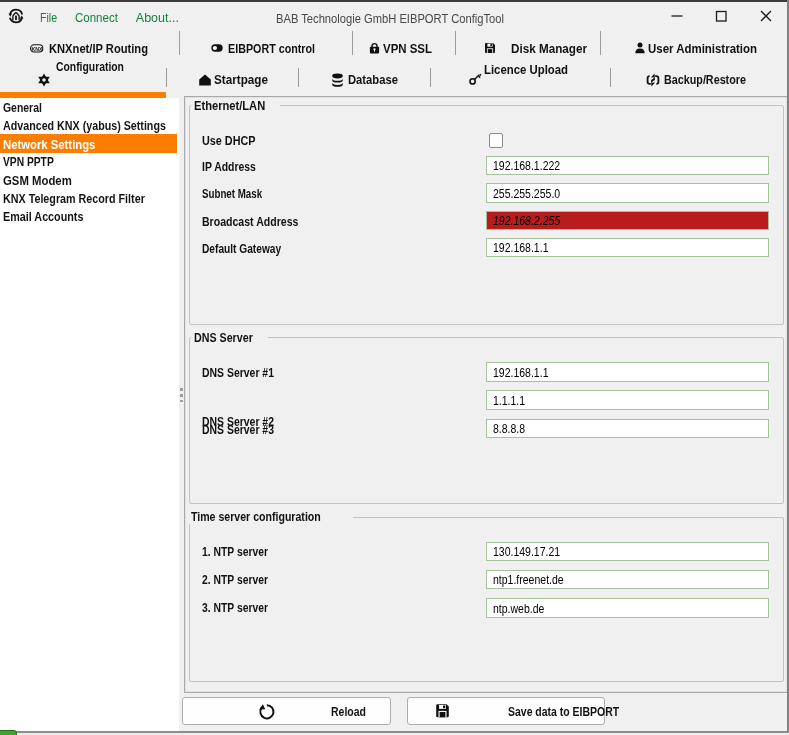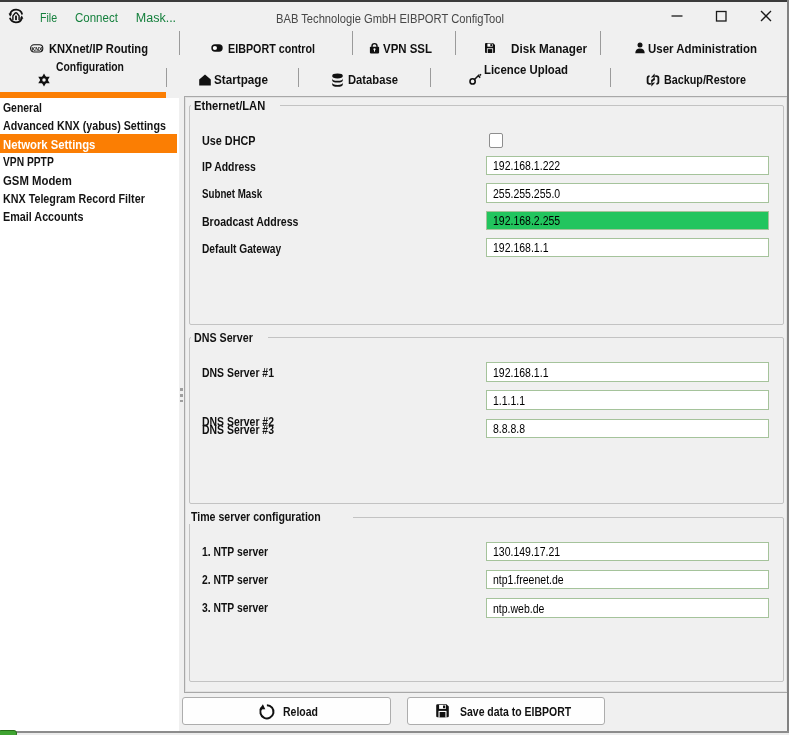--- a/index.html
+++ b/index.html
@@ -22,44 +22,44 @@
 .li { position:absolute; left:3px; font-size:13px; font-weight:700; color:#141414; }
 #selrow { position:absolute; left:0; top:134.2px; width:176.8px; height:18.7px; background:#fb7e03; }
 #orangebar { position:absolute; left:0; top:92.4px; width:166px; height:5.2px; background:#fb7e03; }
 #scroll { position:absolute; left:184px; top:96.4px; width:604.2px; height:596.4px; background:#f0f0f0; border:1px solid #a8a8a8; }
 #scrollin { position:absolute; left:185px; top:97.4px; width:602.2px; height:594.4px; border:1px solid #e2e2e2; background:#f0f0f0;}
 .grip { position:absolute; left:180.2px; width:2.6px; height:2.6px; background:#9f9f9f; }
 .grp { position:absolute; left:188.5px; width:595.5px; border:1px solid #c3c3c3; border-radius:2px; }
 .grplabel { position:absolute; background:#f0f0f0; padding:0 3px; font-size:13px; font-weight:700; color:#111; }
 .flabel { position:absolute; left:202px; font-size:13px; font-weight:700; color:#111; }
 .inp { position:absolute; left:485.7px; width:283.3px; height:19.6px; background:#fff; border:1.4px solid #a5c39b; font-size:12.5px; color:#000; padding-left:6.6px; padding-top:2.6px; }
-.inp.dis { background:#22c55e; }
+.inp.dis { background:#b91c1c;font-style:italic; }
 #chk { position:absolute; left:488.8px; top:133.4px; width:14.2px; height:14.2px; background:#fff; border:1.4px solid #8e8e8e; border-radius:2px; }
 .btn { position:absolute; top:697.3px; height:27.8px; background:#fefefe; border:1px solid #adadad; border-radius:3px; }
-.btxt { position:absolute; font-size:12.5px; font-weight:700; color:#111; }
+.btxt { position:absolute; font-size:12.5px; font-weight:700; color:#111;margin-left:48px; }
 </style>
 </head>
 <body>
 <div id="frame"></div>
 
 <svg class="abs" style="left:7.5px;top:8px" width="16" height="16" viewBox="0 0 16 16">
   <g fill="none" stroke="#111" stroke-width="1.8">
     <path d="M 2.1 6.1 A 6.3 6.3 0 0 1 14.2 6.4"></path>
     <path d="M 13.9 10.1 A 6.3 6.3 0 0 1 1.9 9.8"></path>
   </g>
   <path d="M 0.6 5.4 L 4.2 5.6 L 2.2 8.8 Z" fill="#111"></path>
   <path d="M 15.4 10.8 L 11.8 10.6 L 13.8 7.4 Z" fill="#111"></path>
   <g fill="none" stroke="#111" stroke-width="1.4">
     <path d="M 4.9 12.1 L 4.9 7.9 L 7 5.3 Q 8 4.1 9 5.3 L 11.1 7.9 L 11.1 12.1"></path>
   </g>
   <rect x="7.1" y="7.6" width="1.8" height="4.5" fill="#111"></rect>
 </svg>
 <div class="txt menu" style="left:39.8px"><span class="cx" style="transform:scaleX(0.85)">File</span></div>
 <div class="txt menu" style="left:74.5px"><span class="cx" style="transform:scaleX(0.92)">Connect</span></div>
-<div class="txt menu" style="left:135.8px"><span class="cx" style="transform:scaleX(1)">Mask...</span></div>
+<div class="txt menu" style="left:135.8px"><span class="cx" style="transform:scaleX(1)">About...</span></div>
 <div class="txt" id="wintitle"><span class="cx" style="transform:scaleX(0.894)">BAB Technologie GmbH EIBPORT ConfigTool</span></div>
 <svg class="abs" style="left:666px;top:6px" width="110" height="20" viewBox="0 0 110 20">
   <g stroke="#1a1a1a" stroke-width="1.3" fill="none">
     <line x1="5.5" y1="10" x2="16.5" y2="10"></line>
     <rect x="50.5" y="5.5" width="9.5" height="9.5"></rect>
     <line x1="95" y1="5" x2="105" y2="15"></line>
     <line x1="105" y1="5" x2="95" y2="15"></line>
   </g>
 </svg>
 

